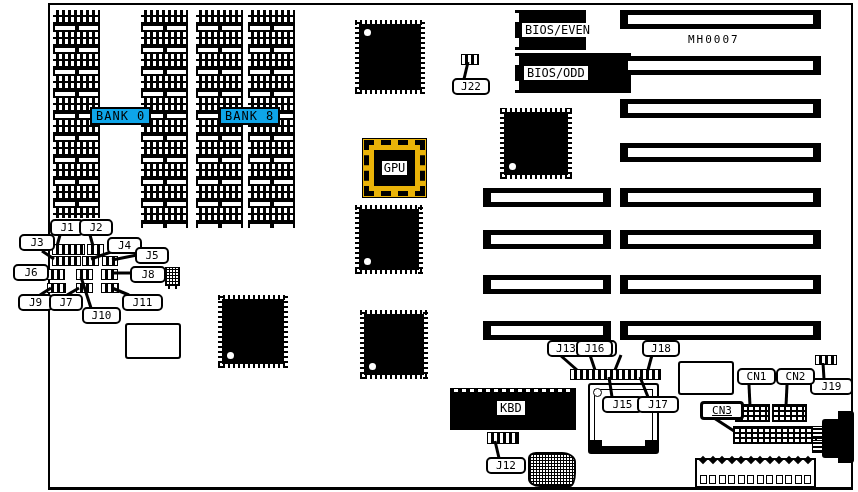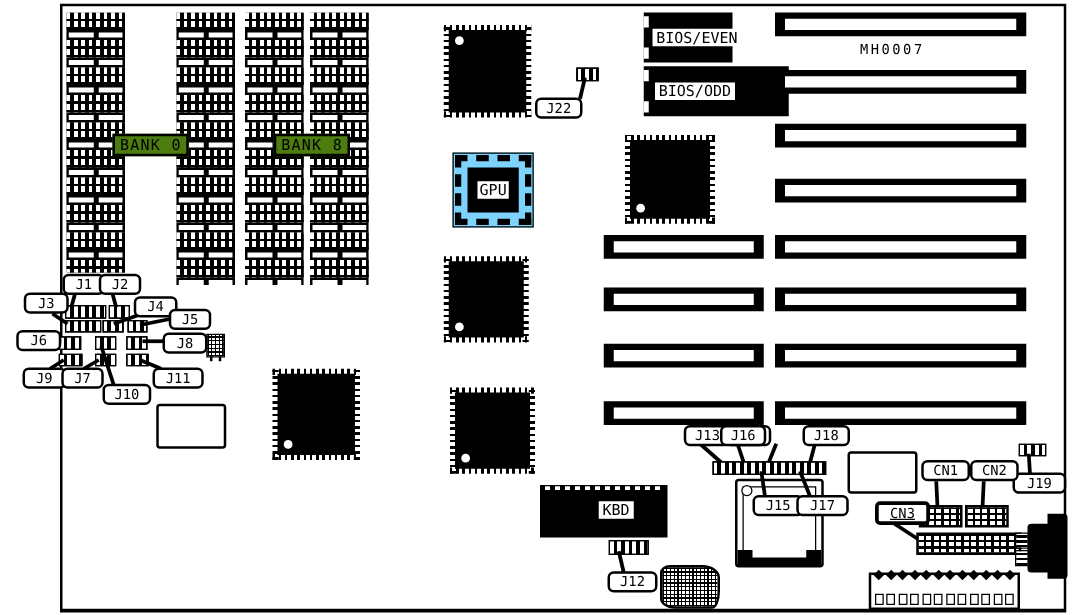--- a/index.html
+++ b/index.html
@@ -36,21 +36,21 @@
   .blackchip{position:absolute;background:#000;}
   .lbl-box{position:absolute;background:#fff;color:#000;font-size:12px;line-height:14px;
            padding:0 3px;white-space:nowrap;}
   .bios-notch1{position:absolute;left:0;top:3px;width:4px;height:9px;background:#fff;}
   .bios-notch2{position:absolute;left:0;bottom:3px;width:4px;height:9px;background:#fff;}
   .npu-notch{position:absolute;left:-3px;top:12px;width:8px;height:14px;background:#fff;border-radius:50%;}
   .kbd-pins{position:absolute;top:1px;left:4px;right:4px;height:3px;
     background:repeating-linear-gradient(90deg,#fff 0 4px,transparent 4px 8px);}
 
   
-  .gpu-sock{position:absolute;border:1px solid #000;background:#7dd3fc;}
+  .gpu-sock{position:absolute;border:1px solid #000;background:#eab308;margin-top:16px;}
   .gpu-ring{position:absolute;inset:1px;border:5px dashed #000;}
   .gpu-die{position:absolute;inset:11px;background:#000;display:flex;align-items:center;justify-content:center;}
   .gpu-die .lbl{background:#fff;font-size:12px;line-height:14px;padding:0 2px;}
 
   
   .plcc2{position:absolute;border:2px solid #000;background:#fff;border-radius:3px;}
   .plcc2 .inner{position:absolute;inset:4px;border:1px solid #000;}
   .plcc2 .bbar{position:absolute;left:8px;right:8px;bottom:0;height:6px;background:#000;}
   .plcc2 .cbl{position:absolute;left:0;bottom:0;width:12px;height:12px;background:#000;}
   .plcc2 .cbr{position:absolute;right:0;bottom:0;width:12px;height:12px;background:#000;}
@@ -61,21 +61,21 @@
   .slot::before{content:"";position:absolute;left:8px;right:8px;top:5px;bottom:5px;background:#fff;}
 
   
   .hdr{position:absolute;background-color:#000;border:1px solid #000;
     background-image:repeating-linear-gradient(90deg,#fff 0 3px,#000 3px 6px);}
 
   
   .callout{position:absolute;background:#fff;border:2px solid #000;border-radius:5px;
     font-size:11px;line-height:13px;padding:0 3px;white-space:nowrap;z-index:6;text-align:center;}
   .thick{border-width:3px;border-radius:4px;text-decoration:underline;}
-  .plain-box{position:absolute;background:#4d7c0f;border:2px solid #000;font-size:12px;line-height:14px;
+  .plain-box{position:absolute;background:#0ea5e9;border:2px solid #000;font-size:12px;line-height:14px;
     padding:0 4px;white-space:nowrap;z-index:6;letter-spacing:1px;}
 
   
   .xtal{position:absolute;background:#fff;border:2px solid #000;border-radius:3px;}
   .reso{position:absolute;background:#fff;border:1px solid #000;
     background-image:repeating-linear-gradient(0deg,#000 0 1px,transparent 1px 3px),
                      repeating-linear-gradient(90deg,#000 0 1px,transparent 1px 3px);}
   .reso-leg{position:absolute;bottom:-4px;width:2px;height:4px;background:#000;}
   .sticker{position:absolute;background:#fff;border:2px solid #000;
     border-radius:8px 14px 6px 12px/6px 10px 14px 8px;
@@ -436,21 +436,21 @@
     <span class="bios-notch1"></span>
       <span class="bios-notch2"></span>
     <span class="lbl-box" style="left:7px;top:13px">BIOS/EVEN</span>
   </div>
   <div class="blackchip" style="left:515px;top:53px;width:116px;height:40px">
     <span class="bios-notch1"></span>
       <span class="bios-notch2"></span>
     <span class="lbl-box" style="left:9px;top:13px">BIOS/ODD</span>
   </div>
 
-  <div class="blackchip" style="left:432px;top:388px;width:102px;height:42px">
+  <div class="blackchip" style="left:450px;top:388px;width:126px;height:42px">
     <span class="kbd-pins"></span>
     <span class="lbl-box" style="left:47px;top:13px">KBD</span>
   </div>
 
   <div class="plcc2" style="left:588px;top:383px;width:67px;height:67px">
     <span class="inner"></span>
       <span class="bbar"></span>
       <span class="cbl"></span>
       <span class="cbr"></span>
       <span class="notch"></span>
@@ -518,21 +518,21 @@
   <div class="callout" style="left:79px;top:219px;width:24px">J2</div>
   <div class="callout" style="left:19px;top:234px;width:26px">J3</div>
   <div class="callout" style="left:107px;top:237px;width:25px">J4</div>
   <div class="callout" style="left:135px;top:247px;width:24px">J5</div>
   <div class="callout" style="left:13px;top:264px;width:26px">J6</div>
   <div class="callout" style="left:130px;top:266px;width:26px">J8</div>
   <div class="callout" style="left:18px;top:294px;width:25px">J9</div>
   <div class="callout" style="left:49px;top:294px;width:24px">J7</div>
   <div class="callout" style="left:82px;top:307px;width:29px">J10</div>
   <div class="callout" style="left:122px;top:294px;width:31px">J11</div>
-  <div class="callout" style="left:428px;top:78px;width:28px">J22</div>
+  <div class="callout" style="left:452px;top:78px;width:28px">J22</div>
   <div class="callout" style="left:486px;top:457px;width:30px">J12</div>
   <div class="callout" style="left:547px;top:340px;width:28px">J13</div>
   <div class="callout" style="left:580px;top:340px;width:27px">J14</div>
   <div class="callout" style="left:576px;top:340px;width:27px">J16</div>
   <div class="callout" style="left:642px;top:340px;width:28px">J18</div>
   <div class="callout" style="left:602px;top:396px;width:31px">J15</div>
   <div class="callout" style="left:637px;top:396px;width:32px">J17</div>
   <div class="callout" style="left:810px;top:378px;width:33px">J19</div>
 
   <div class="callout" style="left:737px;top:368px;width:29px">CN1</div>

